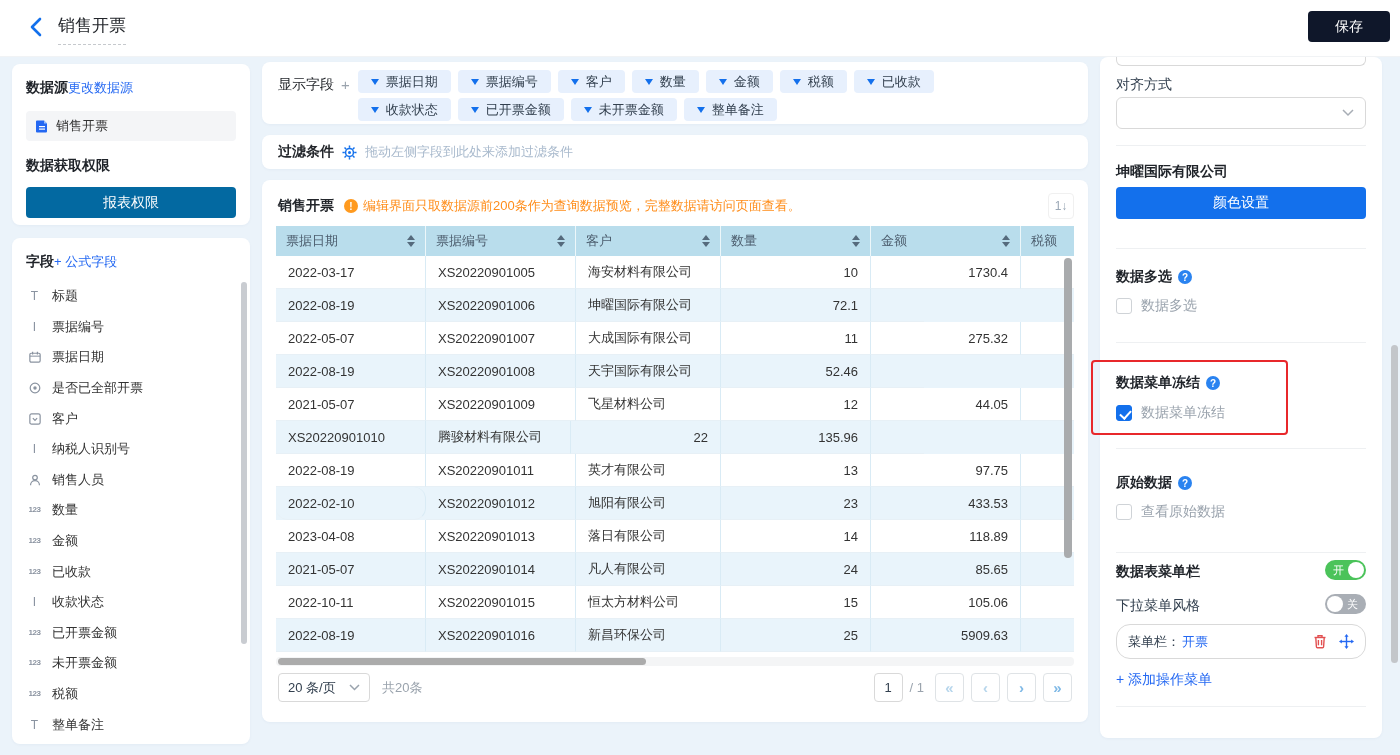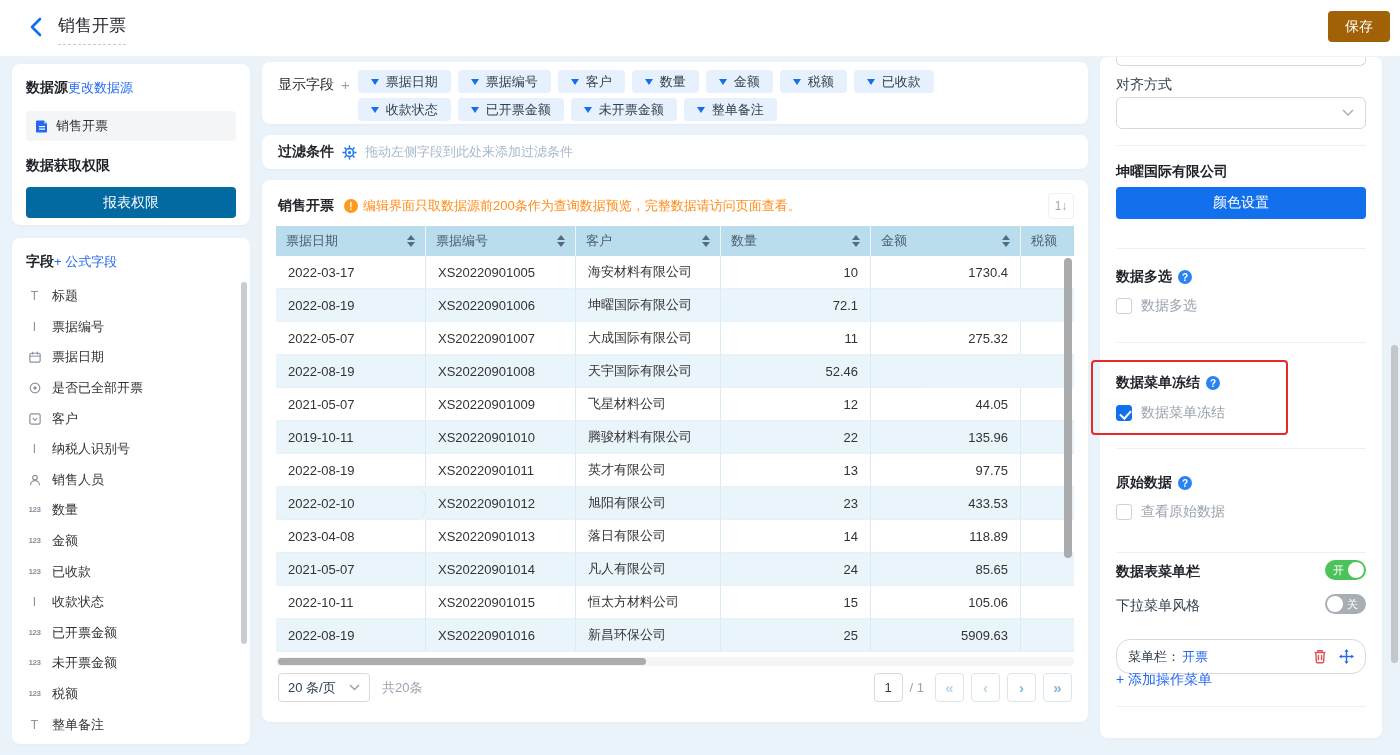--- a/index.html
+++ b/index.html
@@ -4,21 +4,21 @@
 <style>
   * { margin:0; padding:0; box-sizing:border-box; }
   html,body { width:1400px; height:755px; overflow:hidden; }
   body { font-family:"Liberation Sans","DejaVu Sans",sans-serif; background:#EBF3FA; position:relative; color:#333; }
   .card { position:absolute; background:#fff; border-radius:8px; box-shadow:0 1px 3px rgba(30,60,90,.04); }
 
   
   #topbar { position:absolute; top:0; left:0; width:1400px; height:57px; background:#fff; border-bottom:1px solid #f1f3f5; z-index:5; }
   #back-btn { position:absolute; left:26px; top:15px; width:22px; height:24px; cursor:pointer; }
   #page-title { position:absolute; left:58px; top:14px; font-size:17px; color:#23262b; padding-bottom:7px; border-bottom:1px dashed #c6c9cd; }
-  #save-btn { position:absolute; right:10px; top:11px; width:62px; height:31px; background:#a16207; color:#fff; font-size:14px; border:none; border-radius:4px; cursor:pointer; }
+  #save-btn { position:absolute; right:10px; top:11px; width:82px; height:31px; background:#0f172a; color:#fff; font-size:14px; border:none; border-radius:4px; cursor:pointer; }
 
   
   #card-ds { left:12px; top:64px; width:238px; height:161px; padding:15px 14px; }
   .panel-head { display:flex; justify-content:flex-start; align-items:center; }
   .panel-title { font-size:14px; font-weight:bold; color:#1f2329; }
   .blue-link { font-size:13px; color:#2468F2; cursor:pointer; text-decoration:none; }
   #ds-item { margin-top:14px; height:30px; background:#f4f5f7; border-radius:4px; display:flex; align-items:center; padding:0 9px; gap:7px; font-size:13px; color:#333; cursor:pointer; }
   #perm-head { margin-top:16px; font-size:14px; font-weight:bold; color:#1f2329; }
   #perm-btn { margin-top:12px; width:100%; height:31px; background:#0369a1; color:#fff; border:none; border-radius:4px; font-size:14px; cursor:pointer; }
 
@@ -103,21 +103,21 @@
   .help { width:14px; height:14px; min-width:14px; border-radius:50%; background:#2a83f0; color:#fff; font-size:10px; font-weight:bold; display:inline-flex; align-items:center; justify-content:center; cursor:pointer; }
   #freeze-highlight { position:absolute; left:-9px; top:303px; width:197px; height:75px; border:2.5px solid #E8282B; border-radius:4px; pointer-events:none; }
 
   #menubar-head { top:506px; }
   #dropdown-label { top:540px; font-size:14px; color:#33404f; }
   .toggle { position:absolute; right:16px; width:41px; height:20px; border-radius:10px; display:flex; align-items:center; cursor:pointer; font-size:11px; color:#fff; }
   #toggle-on { top:503px; background:#4BC35A; justify-content:flex-start; padding-left:8px; }
   #toggle-on .knob { position:absolute; right:2px; width:16px; height:16px; border-radius:50%; background:#fff; }
   #toggle-off { top:537px; background:#a9aeb5; justify-content:flex-end; padding-right:8px; }
   #toggle-off .knob { position:absolute; left:2px; width:16px; height:16px; border-radius:50%; background:#fff; }
-  #menu-item-box { top:582px; height:35px; border:1px solid #d9d9d9; border-radius:14px; background:#fff; display:flex; align-items:center; padding:0 11px; gap:2px; font-size:13px; }
+  #menu-item-box { top:567px; height:35px; border:1px solid #d9d9d9; border-radius:14px; background:#fff; display:flex; align-items:center; padding:0 11px; gap:2px; font-size:13px; }
   #menu-item-prefix { color:#33404f; }
   #menu-item-value { color:#2468F2; }
   #menu-icons { margin-left:auto; display:flex; align-items:center; gap:12px; }
   #add-menu-link { top:614px; font-size:14px; color:#2468F2; cursor:pointer; }
 
   #page-scrollbar { position:absolute; right:2px; top:345px; width:7px; height:318px; background:#c3c6ca; border-radius:4px; }
 </style>
 </head>
 <body>
 
@@ -402,21 +402,20 @@
         </div>
         <div class="t-row">
           <div class="t-cell" style="width: 150px;">2021-05-07</div>
           <div class="t-cell" style="width: 150px;">XS20220901009</div>
           <div class="t-cell" style="width: 145px;">飞星材料公司</div>
           <div class="t-cell right" style="width: 150px;">12</div>
           <div class="t-cell right" style="width: 150px;">44.05</div>
           <div class="t-cell" style="width: 53px;"></div>
         </div>
         <div class="t-row">
-          <div class="t-cell" style="width: 150px;">2019-10-11</div>
           <div class="t-cell" style="width: 150px;">XS20220901010</div>
           <div class="t-cell" style="width: 145px;">腾骏材料有限公司</div>
           <div class="t-cell right" style="width: 150px;">22</div>
           <div class="t-cell right" style="width: 150px;">135.96</div>
           <div class="t-cell" style="width: 53px;"></div>
         </div>
         <div class="t-row">
           <div class="t-cell" style="width: 150px;">2022-08-19</div>
           <div class="t-cell" style="width: 150px;">XS20220901011</div>
           <div class="t-cell" style="width: 145px;">英才有限公司</div>

